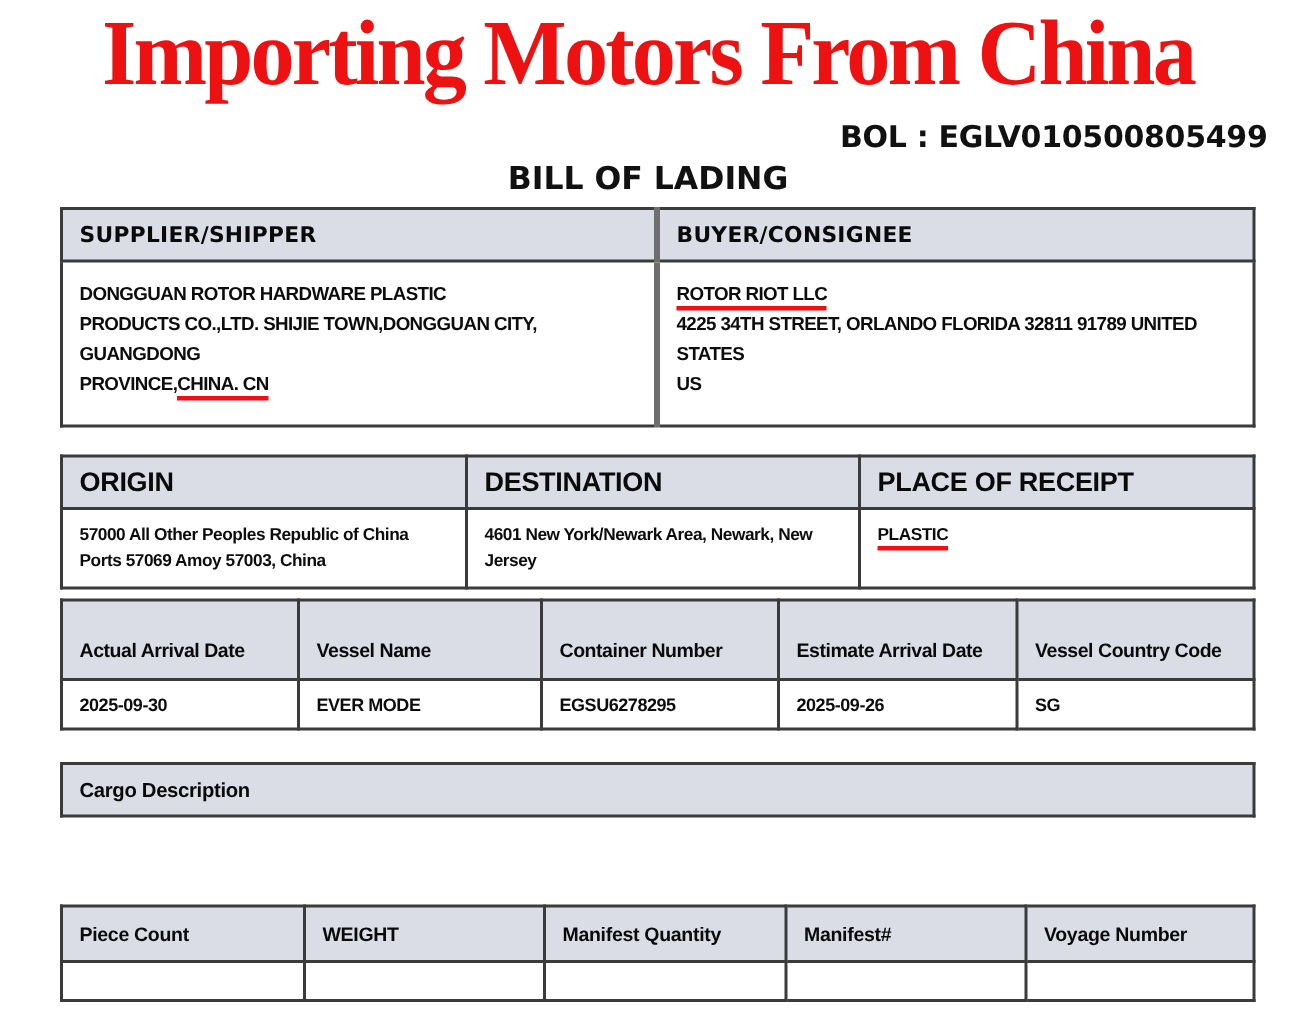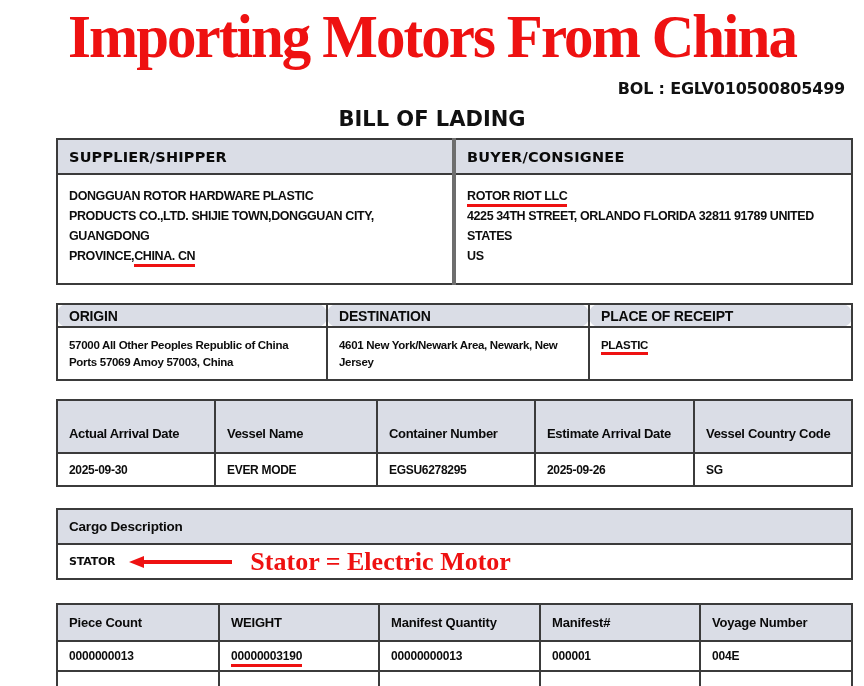--- a/index.html
+++ b/index.html
@@ -9,37 +9,37 @@
   }
   *{margin:0;padding:0;box-sizing:border-box;}
   html,body{background:#fff;}
   body{width:864px;height:686px;overflow:hidden;position:relative;
        font-family:"Liberation Sans",sans-serif;color:#0d0d0d;}
 
   .title{position:absolute;top:4px;left:0;right:0;text-align:center;
          font-family:"Liberation Serif",serif;font-weight:700;font-size:62px;
          line-height:1.05;color:var(--red);letter-spacing:-2px;transform:scaleX(.95);}
   .bol{position:absolute;top:79px;right:19px;font-family:"DejaVu Sans",sans-serif;
-       font-weight:700;font-size:16px;color:#111;letter-spacing:-.2px;}
+       font-weight:700;font-size:20px;color:#111;letter-spacing:-.2px;}
   .heading{position:absolute;top:107px;left:0;right:0;text-align:center;
            font-family:"DejaVu Sans",sans-serif;font-weight:700;font-size:21px;color:#111;}
 
-  table.t{position:absolute;left:56px;width:795px;border-collapse:collapse;table-layout:fixed;}
+  table.t{position:absolute;left:40px;width:795px;border-collapse:collapse;table-layout:fixed;}
   .t th,.t td{border:2px solid var(--bd);padding:0 11px;text-align:left;vertical-align:middle;}
   .t th{background:var(--hdr);font-weight:700;color:#0a0a0a;}
   .t td{font-weight:700;}
   .div-l{border-left:4px solid #6e6e6e !important;}
 
   .t1{top:138px;}
   .t1 th{height:35px;font-family:"DejaVu Sans",sans-serif;font-size:14.5px;letter-spacing:.2px;}
   .t1 td{height:110px;vertical-align:top;padding-top:11px;
          font-size:12.5px;letter-spacing:-.4px;line-height:20px;}
 
   .t2{top:303px;}
-  .t2 th{height:23px;font-size:14px;letter-spacing:-.2px;border-radius:10px;}
+  .t2 th{height:35px;font-size:18px;letter-spacing:-.2px;}
   .t2 td{height:53px;vertical-align:top;padding-top:9px;
          font-size:11.5px;letter-spacing:-.3px;line-height:17px;}
 
   .t3{top:399px;}
   .t3 th{height:53px;vertical-align:top;padding-top:24px;
          font-size:13px;line-height:17px;letter-spacing:-.3px;}
   .t3 td{height:33px;font-size:12px;letter-spacing:-.3px;}
 
   .t4{top:508px;}
   .t4 th{height:35px;font-size:13.5px;letter-spacing:-.2px;}
@@ -141,58 +141,39 @@
     </table>
 
   <table class="t t4">
     <colgroup>
         <col style="width:795px">
       </colgroup>
     <tbody>
         <tr>
       <th>Cargo Description</th>
     </tr>
-    <tr>
-      <td>
-        <div class="cargo-row">
-          <span class="stator">STATOR</span>
-          <span class="arrow">
-            <span class="arrow-head"></span>
-            <span class="arrow-bar"></span>
-          </span>
-          <span class="annotation">Stator = Electric Motor</span>
-        </div>
-      </td>
-    </tr>
   </tbody>
     </table>
 
   <table class="t t5">
     <colgroup>
         <col style="width:162px">
         <col style="width:160px">
         <col style="width:161px">
         <col style="width:160px">
         <col style="width:152px">
       </colgroup>
     <tbody>
         <tr>
       <th>Piece Count</th>
       <th>WEIGHT</th>
       <th>Manifest Quantity</th>
       <th>Manifest#</th>
       <th>Voyage Number</th>
     </tr>
-    <tr>
-      <td>0000000013</td>
-      <td><span class="ru">00000003190</span></td>
-      <td>00000000013</td>
-      <td>000001</td>
-      <td>004E</td>
-    </tr>
     <tr class="stub">
       <td></td>
       <td></td>
       <td></td>
       <td></td>
       <td></td>
     </tr>
   </tbody>
     </table>
 

